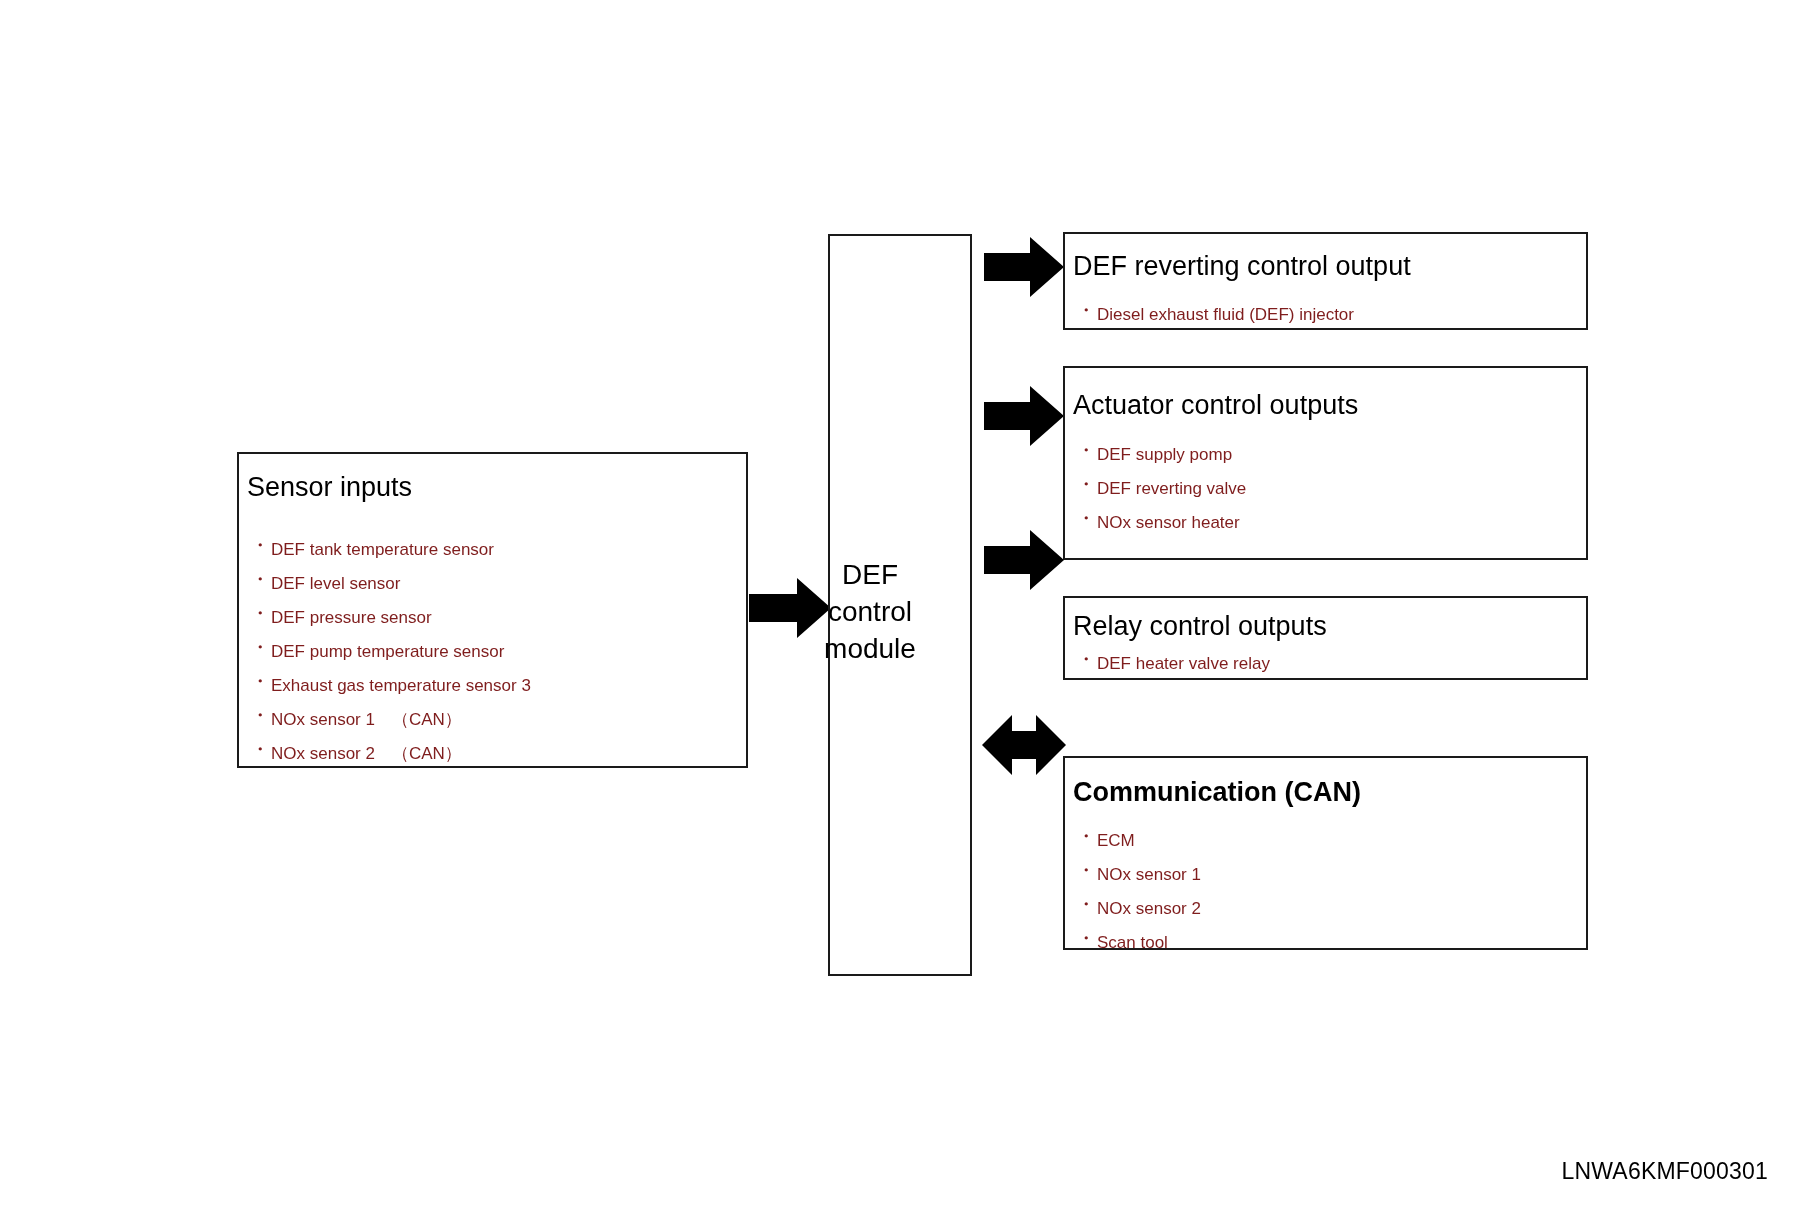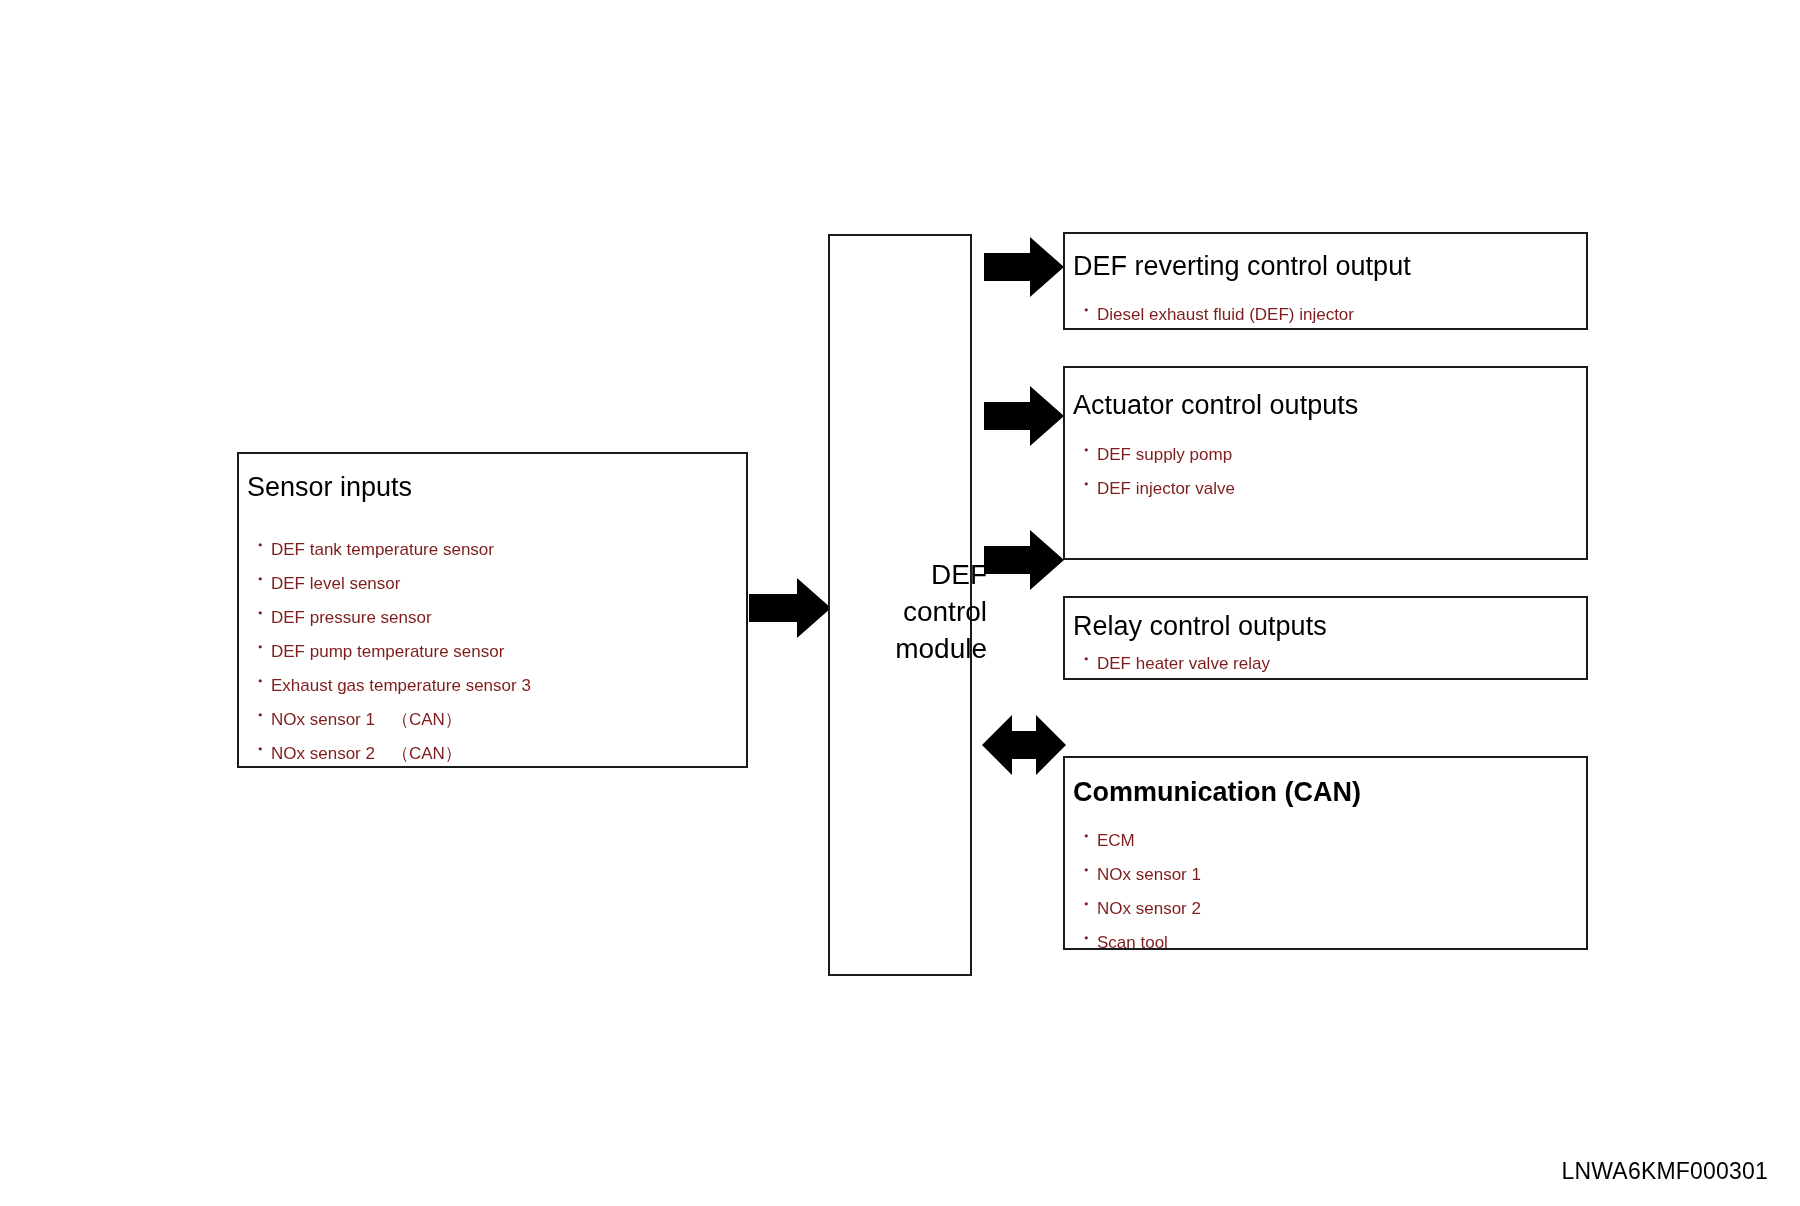--- a/index.html
+++ b/index.html
@@ -56,24 +56,24 @@
 
   
   #module-box {
     left: 828px;
     top: 234px;
     width: 144px;
     height: 742px;
   }
   #module-label {
     position: absolute;
-    left: 815px;
+    left: 784px;
     top: 556px;
     width: 172px;
-    text-align: right;
+    text-align: center;
     font-size: 28px;
     line-height: 37px;
     color: #000;
   }
 
   
   #sensor-box {
     left: 237px;
     top: 452px;
     width: 511px;
@@ -168,21 +168,22 @@
   <div class="arrow" id="arrow-act">
     <svg width="80" height="60" viewBox="0 0 80 60">
       <polygon points="0,16 46,16 46,0 80,30 46,60 46,44 0,44" fill="#000000"></polygon>
     </svg>
   </div>
 
   <div class="box" id="act-box"></div>
   <div class="box-title" id="act-title">Actuator control outputs</div>
   <ul class="item-list" id="act-items">
     <li>DEF supply pomp</li>
-    <li>DEF injector valve</li>
+    <li>DEF reverting valve</li>
+    <li>NOx sensor heater</li>
   </ul>
 
   <div class="arrow" id="arrow-relay">
     <svg width="80" height="60" viewBox="0 0 80 60">
       <polygon points="0,16 46,16 46,0 80,30 46,60 46,44 0,44" fill="#000000"></polygon>
     </svg>
   </div>
 
   <div class="box" id="relay-box"></div>
   <div class="box-title" id="relay-title">Relay control outputs</div>

